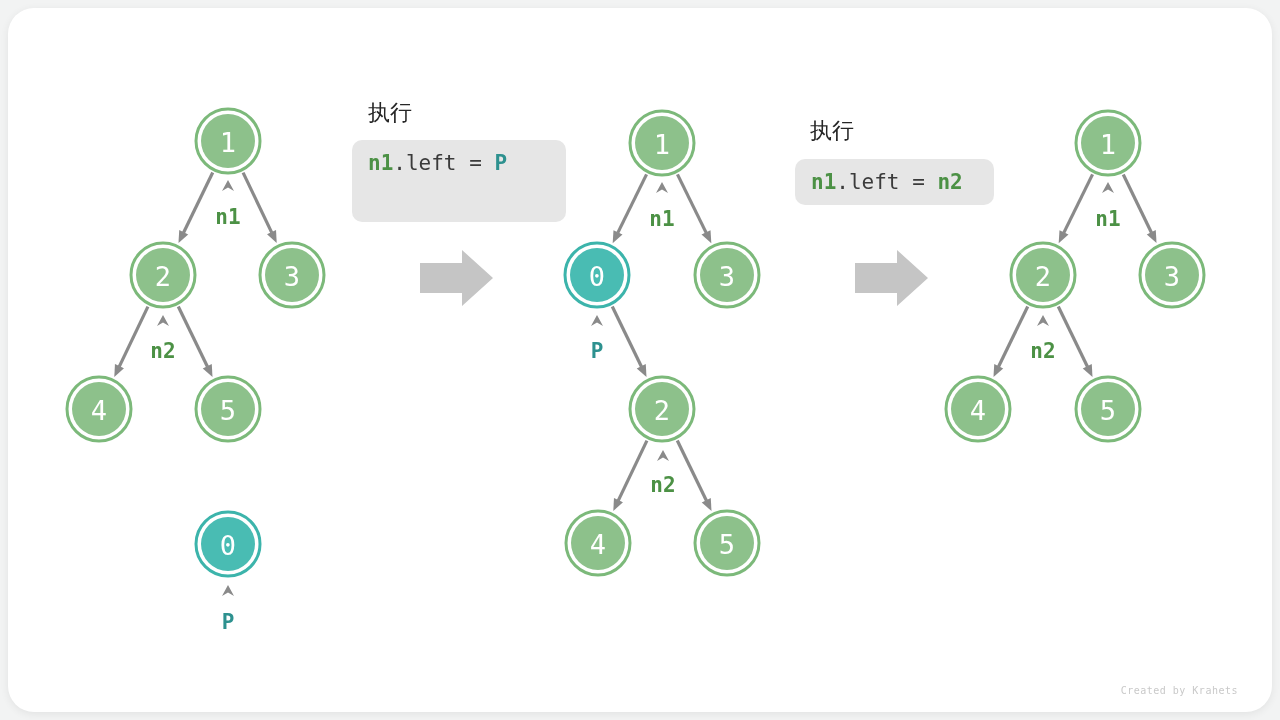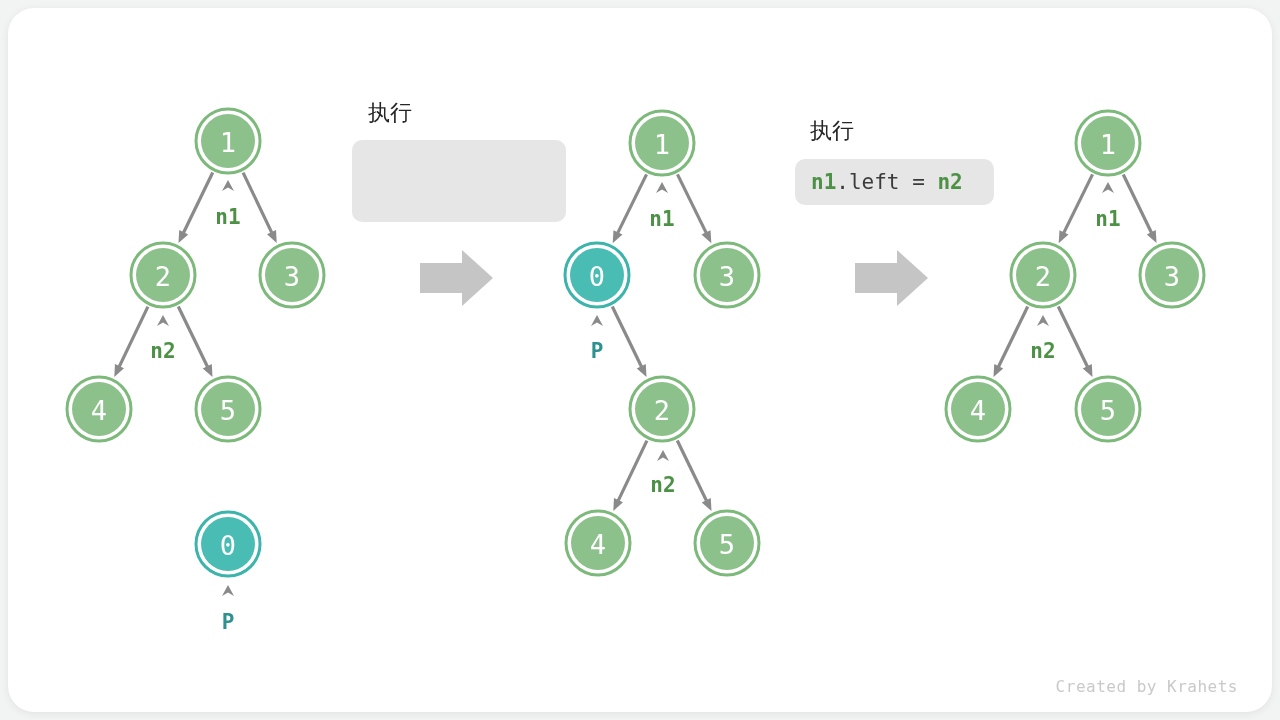--- a/index.html
+++ b/index.html
@@ -39,21 +39,21 @@
     height:36px;line-height:36px;padding-left:16px;
     font-family:"DejaVu Sans Mono","Liberation Mono",monospace;
     font-size:21px;white-space:pre;
   }
   .tok-plain{color:#3b3b3b;}
   .tok-green{color:#4c9145;font-weight:700;}
   .tok-teal{color:#2d918f;font-weight:700;}
   .watermark{
     position:absolute;right:42px;bottom:24px;
     font-family:"DejaVu Sans Mono","Liberation Mono",monospace;
-    font-size:16px;color:#c9c9c9;letter-spacing:0.5px;
+    font-size:10px;color:#c9c9c9;letter-spacing:0.5px;
   }
 </style>
 </head>
 <body>
 
 <div class="page">
   <div class="card"></div>
 
   <svg id="diagram" viewBox="0 0 1280 720">
       <defs>
@@ -197,20 +197,21 @@
         <g>
           <path d="M 1043,315 L 1049,326 L 1043,322.5 L 1037,326 Z" fill="#8a8a8a"></path>
           <text x="1043" y="358" class="ptr-label" fill="#4c9145" text-anchor="middle">n2</text>
         </g>
       </g>
     </svg>
 
   <div class="exec-group" id="exec-0">
     <div class="exec-label" style="left: 368px; top: 98px;">执行</div>
     <div class="code-box" style="left: 352px; top: 140px; width: 214px; height: 82px;">
+        <div class="code-line"><span class="tok-green">n1</span><span class="tok-plain">.left = </span><span class="tok-teal">P</span></div>
       </div>
   </div>
 
   <div class="exec-group" id="exec-1">
     <div class="exec-label" style="left: 810px; top: 116px;">执行</div>
     <div class="code-box" style="left: 795px; top: 159px; width: 199px; height: 46px;">
         <div class="code-line"><span class="tok-green">n1</span><span class="tok-plain">.left = </span><span class="tok-green">n2</span></div>
       </div>
   </div>
 

